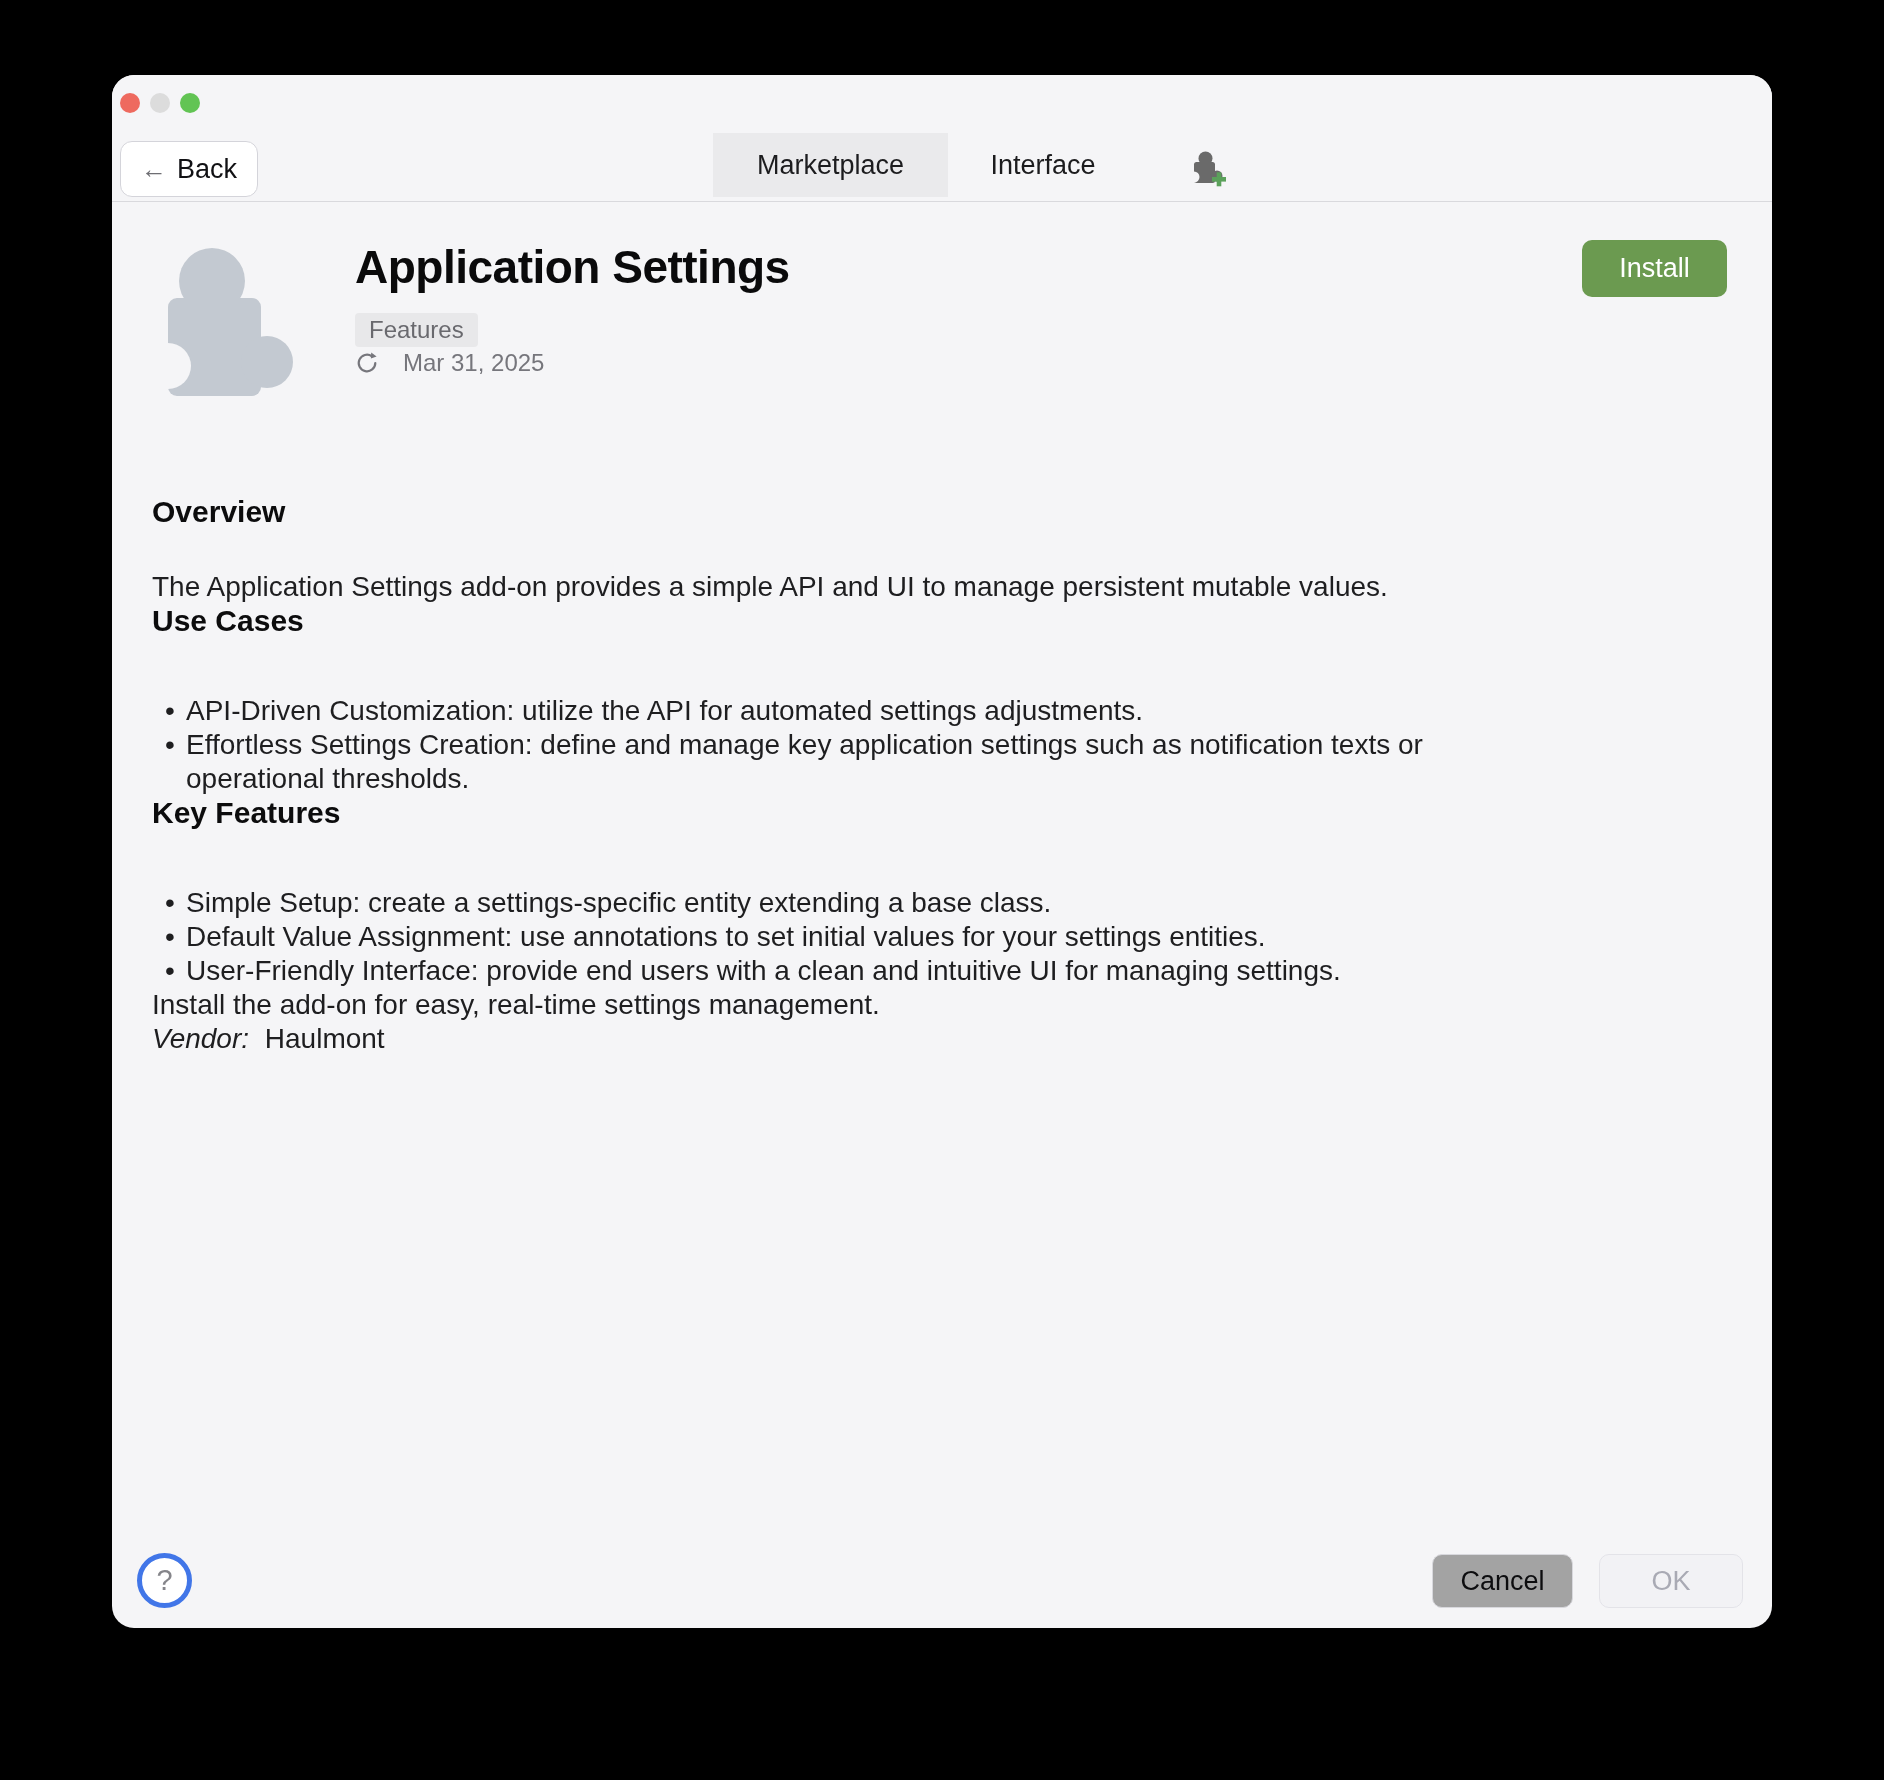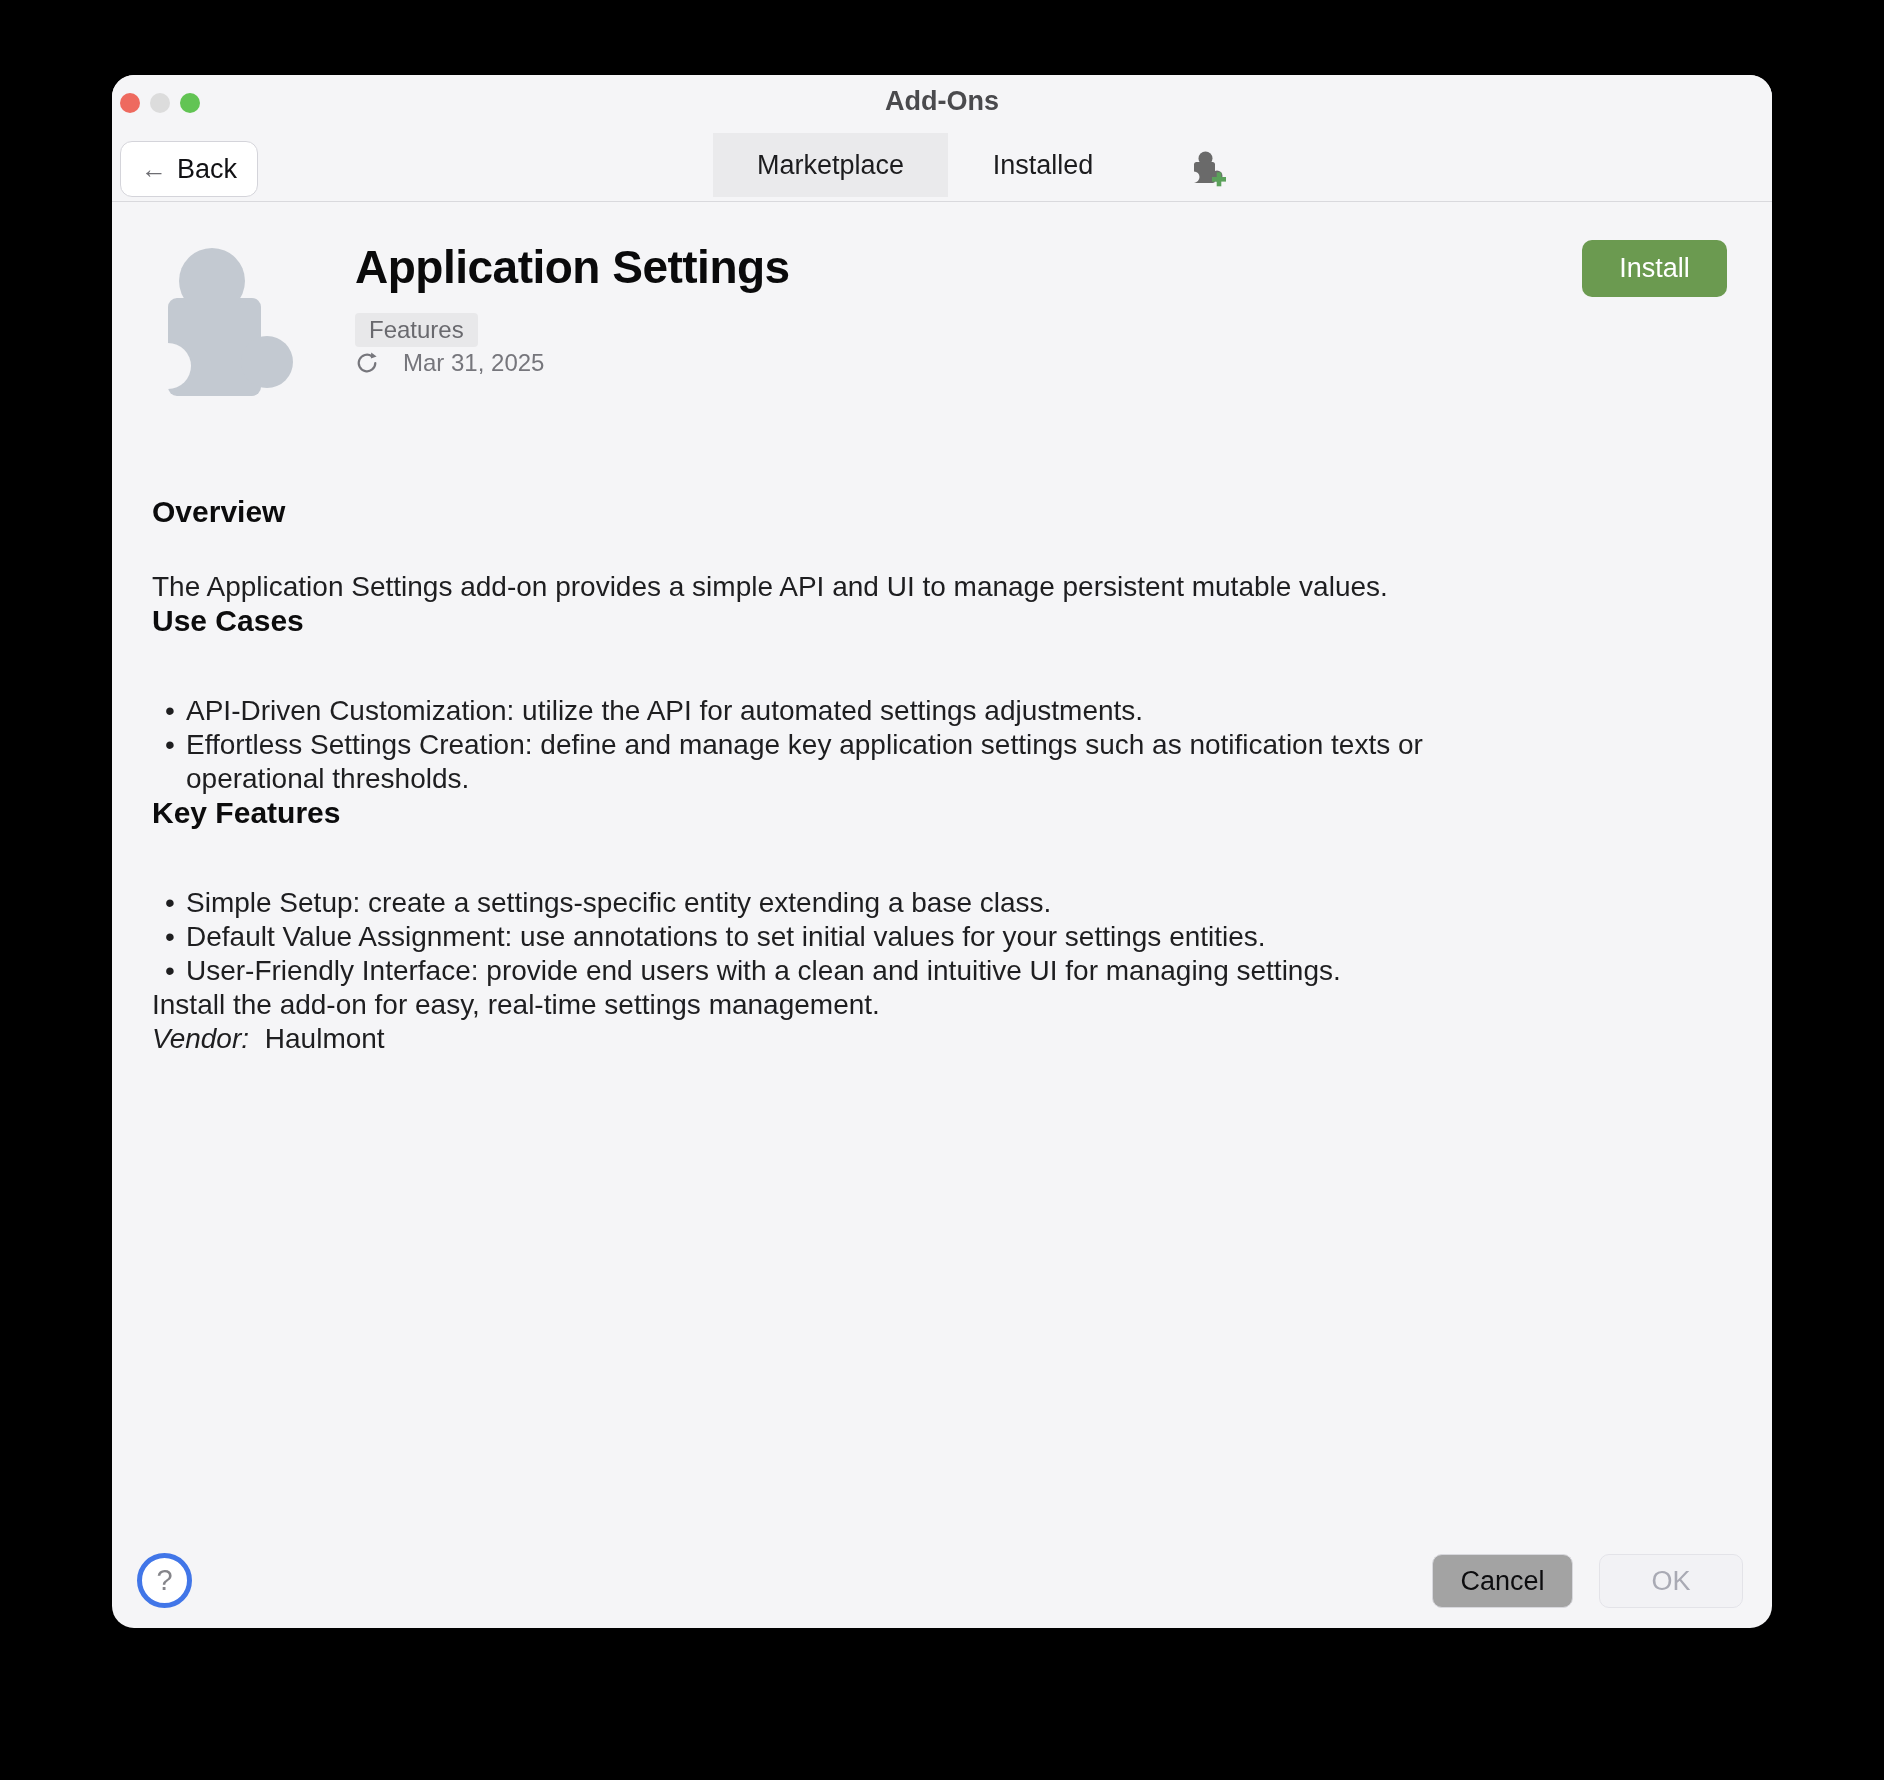--- a/index.html
+++ b/index.html
@@ -68,32 +68,31 @@
 <body>
 
 <div class="window">
 
   <div class="titlebar">
     <div class="traffic">
       <div class="light red"></div>
       <div class="light gray"></div>
       <div class="light green"></div>
     </div>
-    <div class="win-title">Add-Ons</div>
 
     <div class="back-btn">
       <span class="back-arrow">←</span>
       <span class="back-label">Back</span>
     </div>
 
     <div class="tab selected">
       <span>Marketplace</span>
     </div>
     <div class="tab plain">
-      <span>Installed</span>
+      <span>Interface</span>
     </div>
 
     <svg class="addon-add-icon" viewBox="0 0 38 38">
       <circle cx="15.5" cy="9.5" r="7" fill="#6a6a6a"></circle>
       <rect x="4" y="13" width="21" height="21" rx="2.5" fill="#6a6a6a"></rect>
       <circle cx="27" cy="27" r="5.5" fill="#6a6a6a"></circle>
       <circle cx="4" cy="28" r="5.5" fill="#f5f5f7"></circle>
       <rect x="22" y="28" width="14" height="4.6" fill="#5ba15b"></rect>
       <rect x="26.7" y="23.3" width="4.6" height="14" fill="#5ba15b"></rect>
     </svg>

